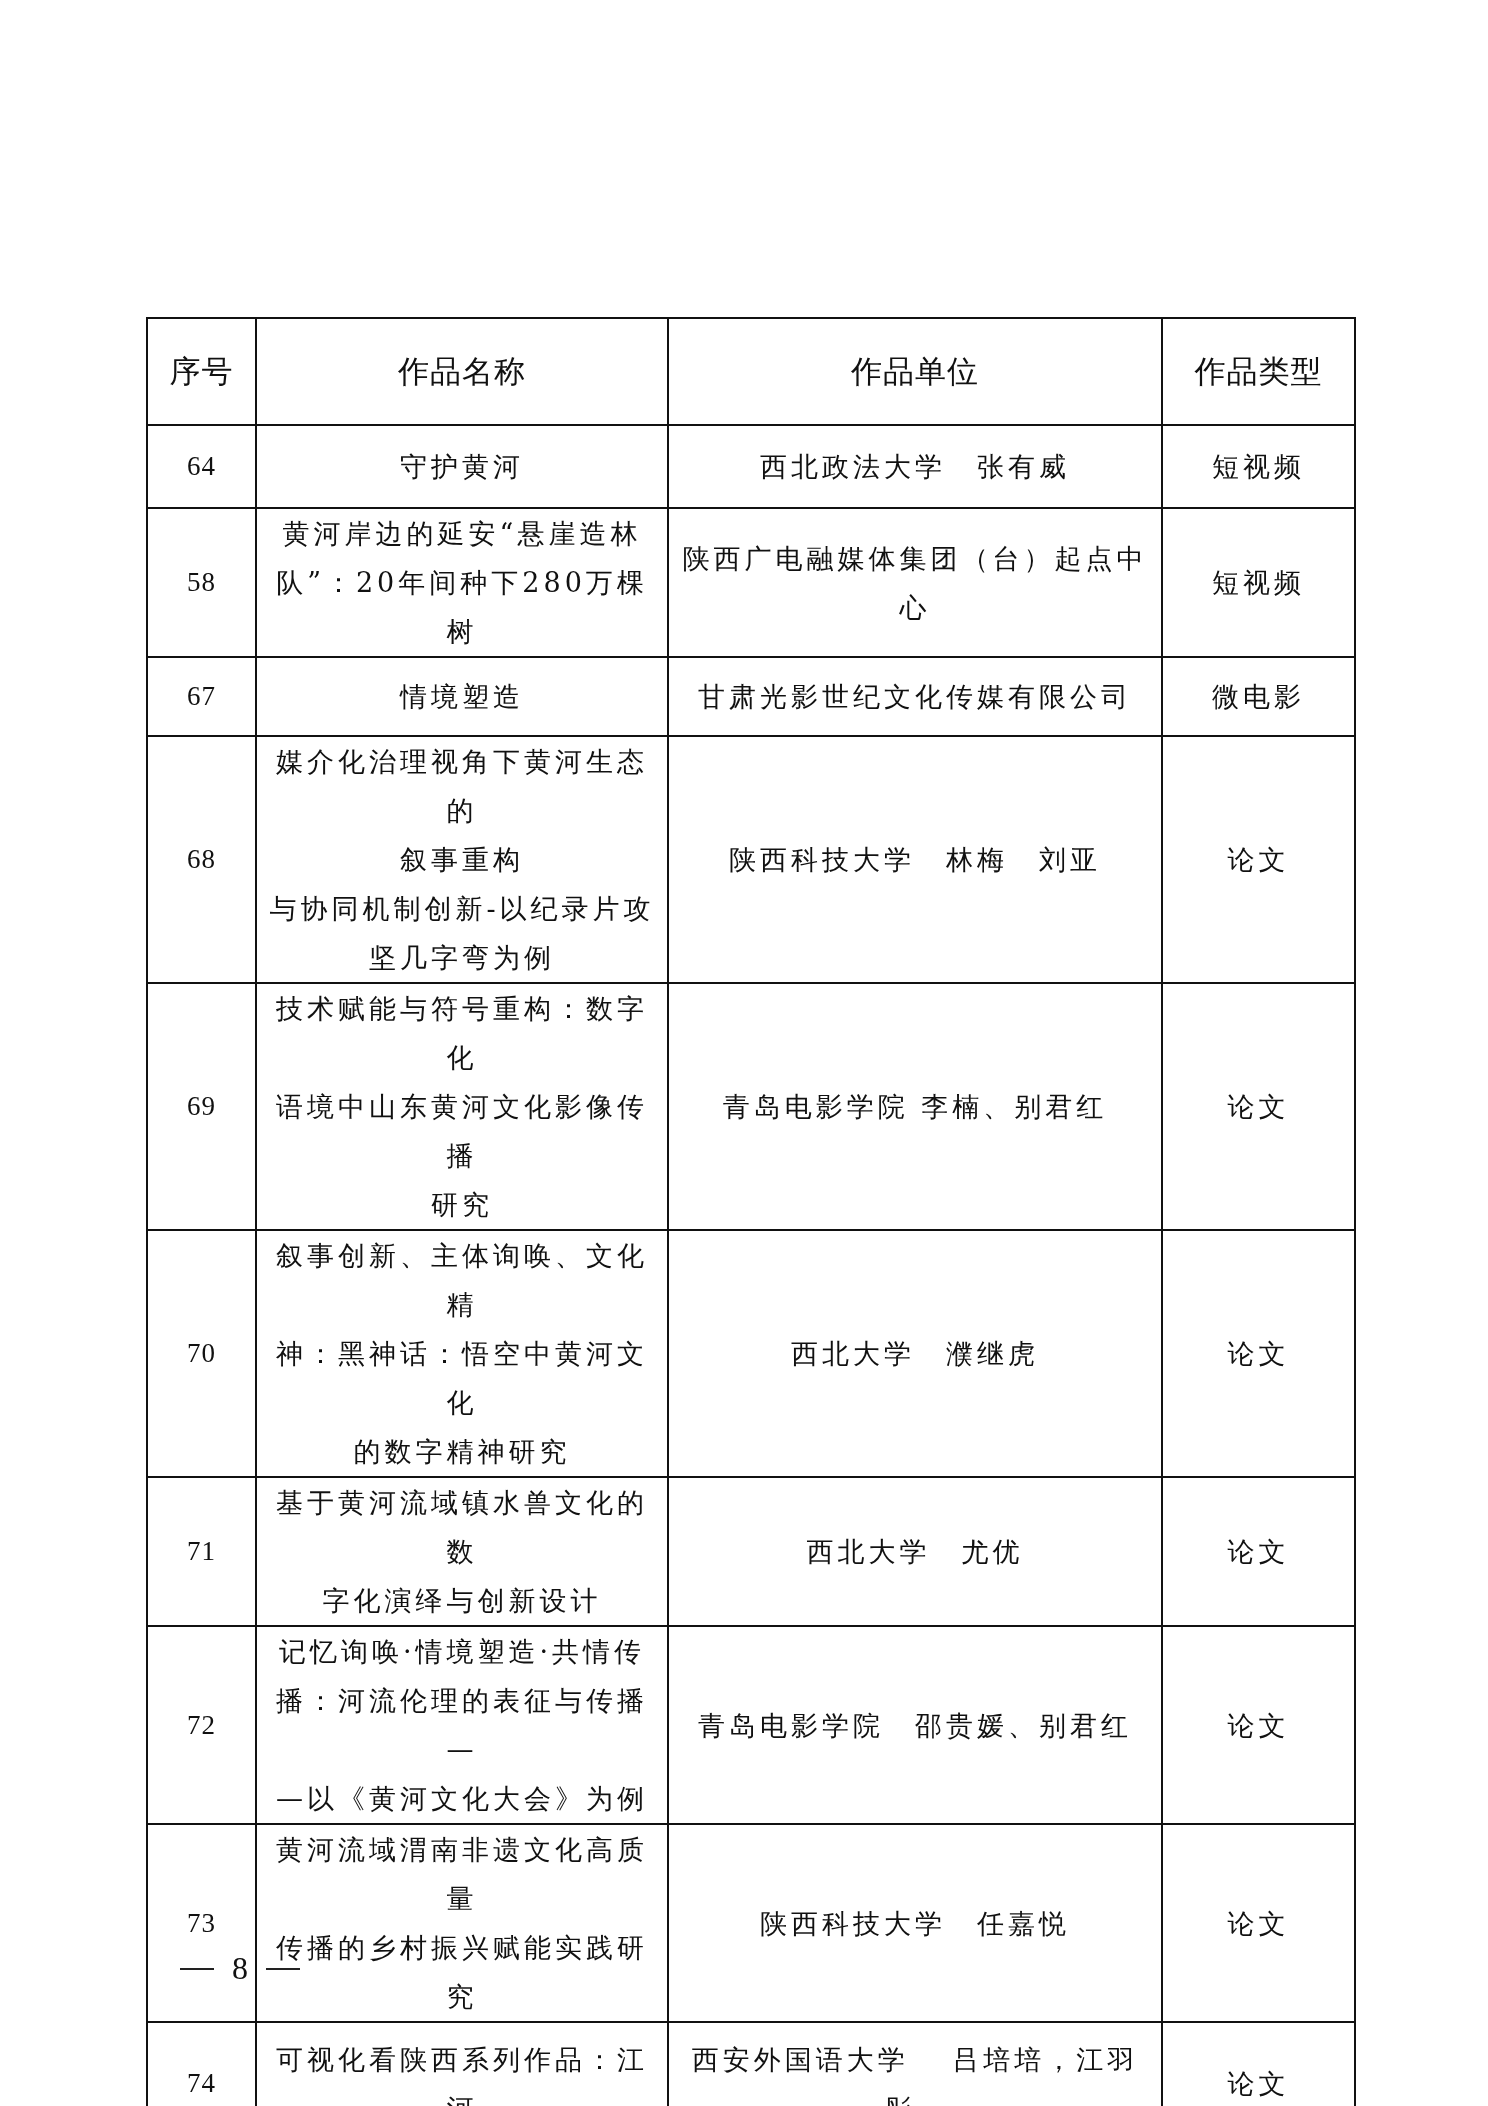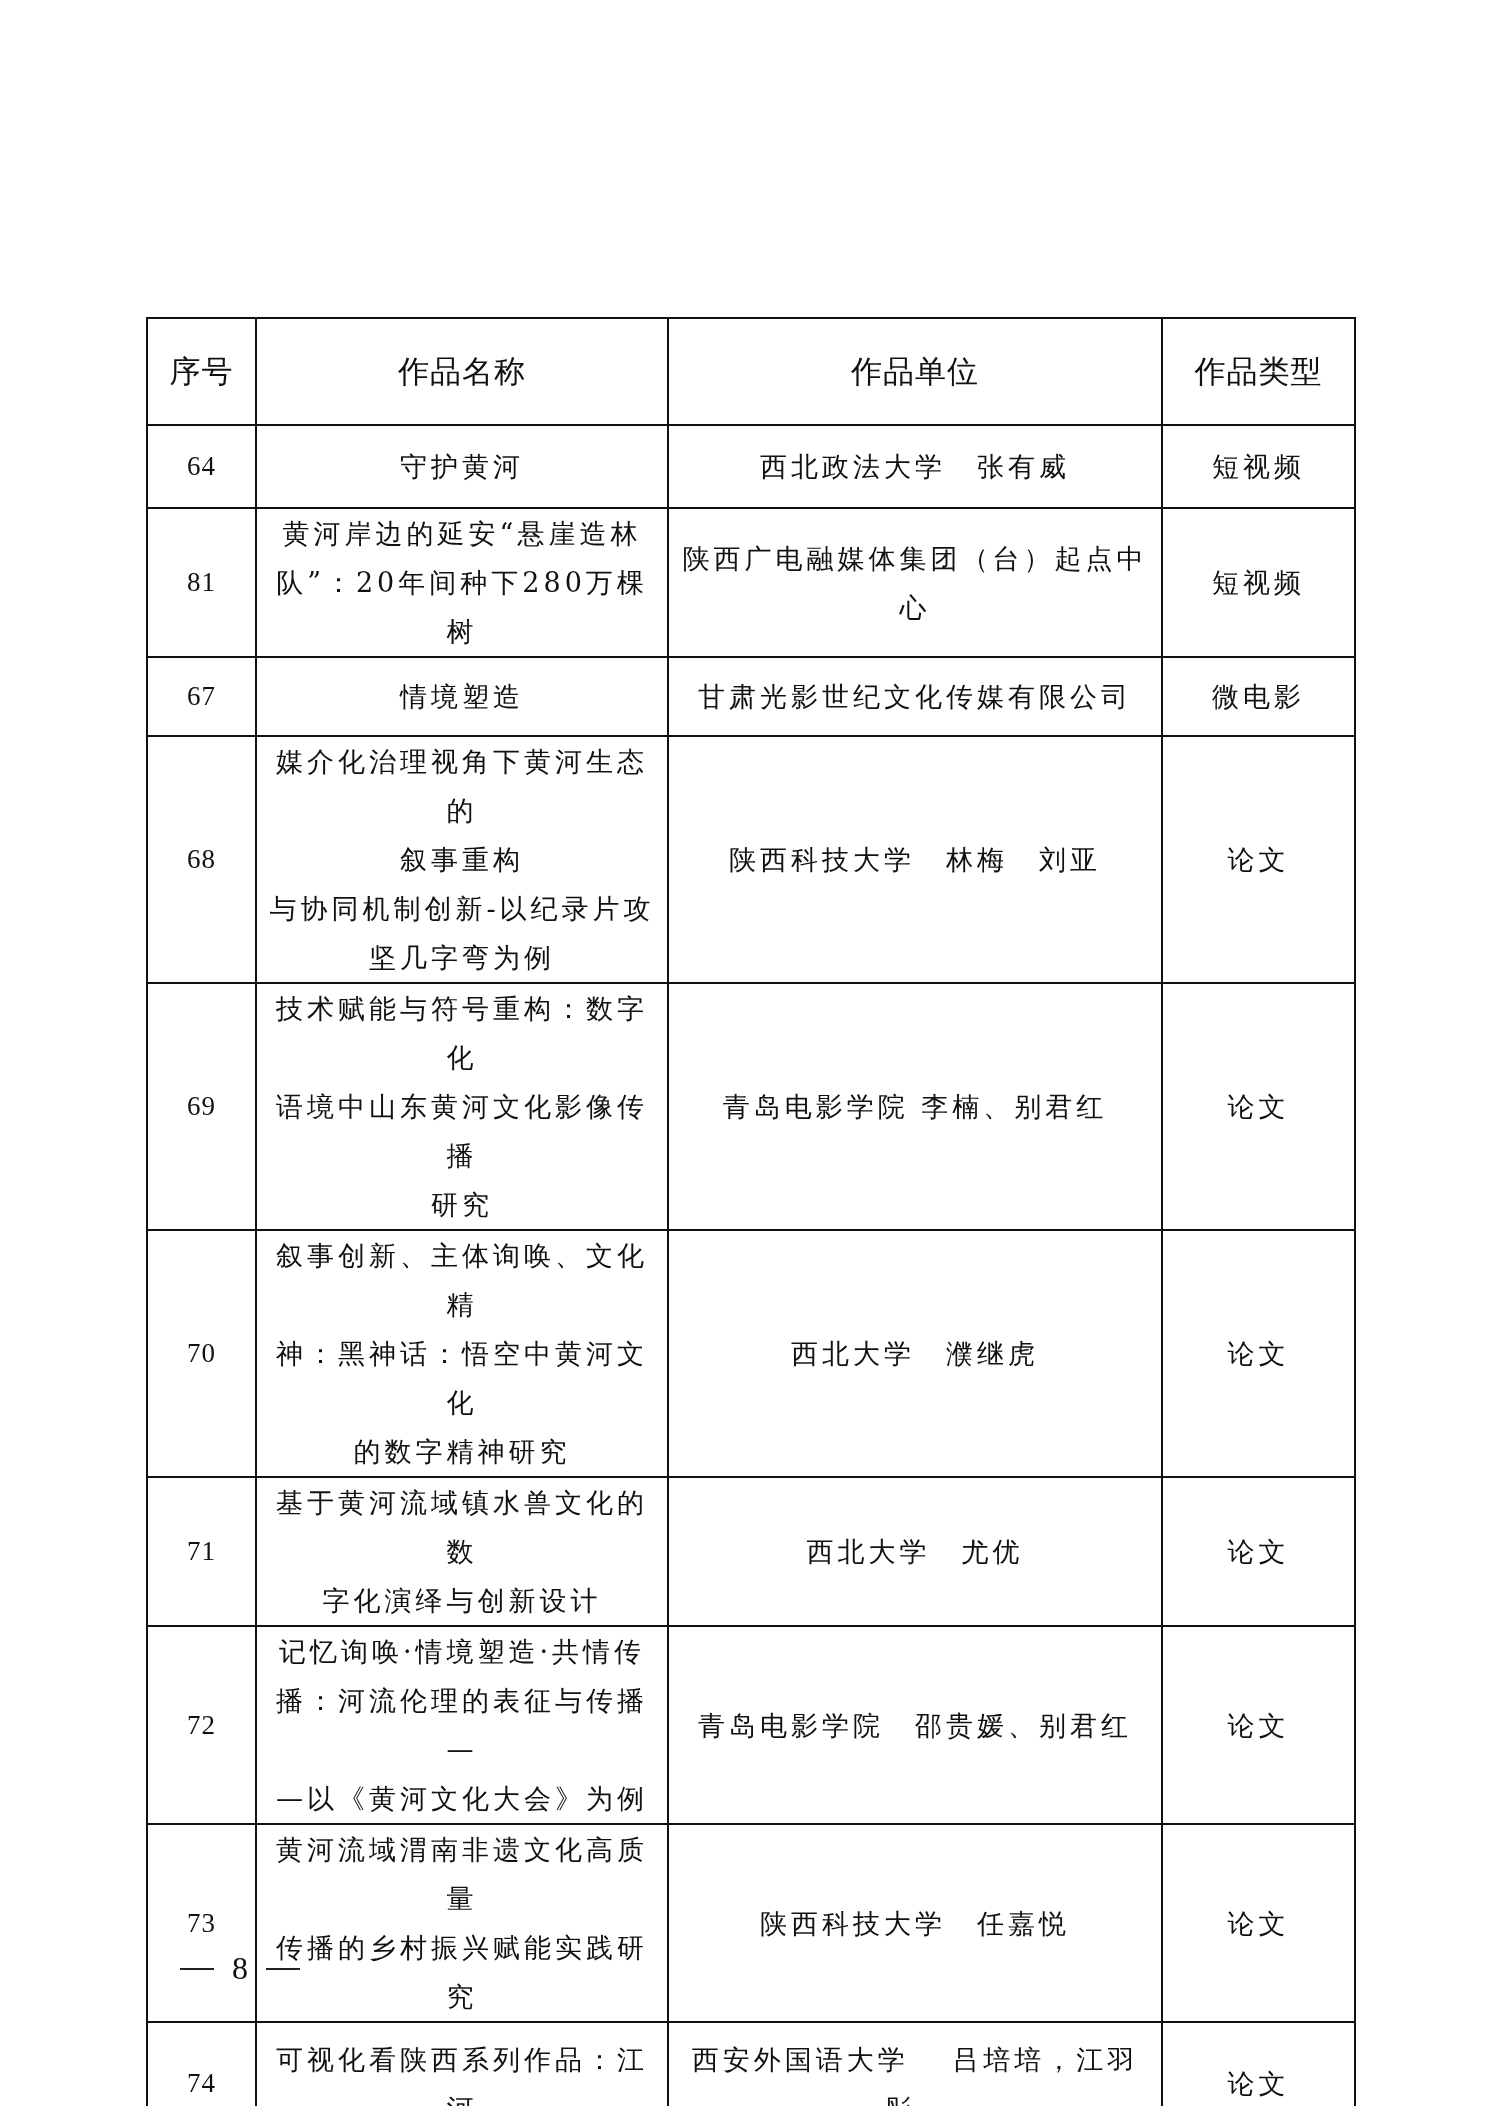--- a/index.html
+++ b/index.html
@@ -46,21 +46,21 @@
         <td class="num">64</td>
         <td>
           <span class="line">守护黄河</span>
         </td>
         <td>
           <span class="line">西北政法大学　张有威</span>
         </td>
         <td>短视频</td>
       </tr>
       <tr style="height: 146px;">
-        <td class="num">81</td>
+        <td class="num">58</td>
         <td>
           <span class="line">黄河岸边的延安“悬崖造林</span>
           <span class="line">队”：20年间种下280万棵树</span>
         </td>
         <td>
           <span class="line">陕西广电融媒体集团（台）起点中心</span>
         </td>
         <td>短视频</td>
       </tr>
       <tr style="height: 79px; border-radius: 32px;">

